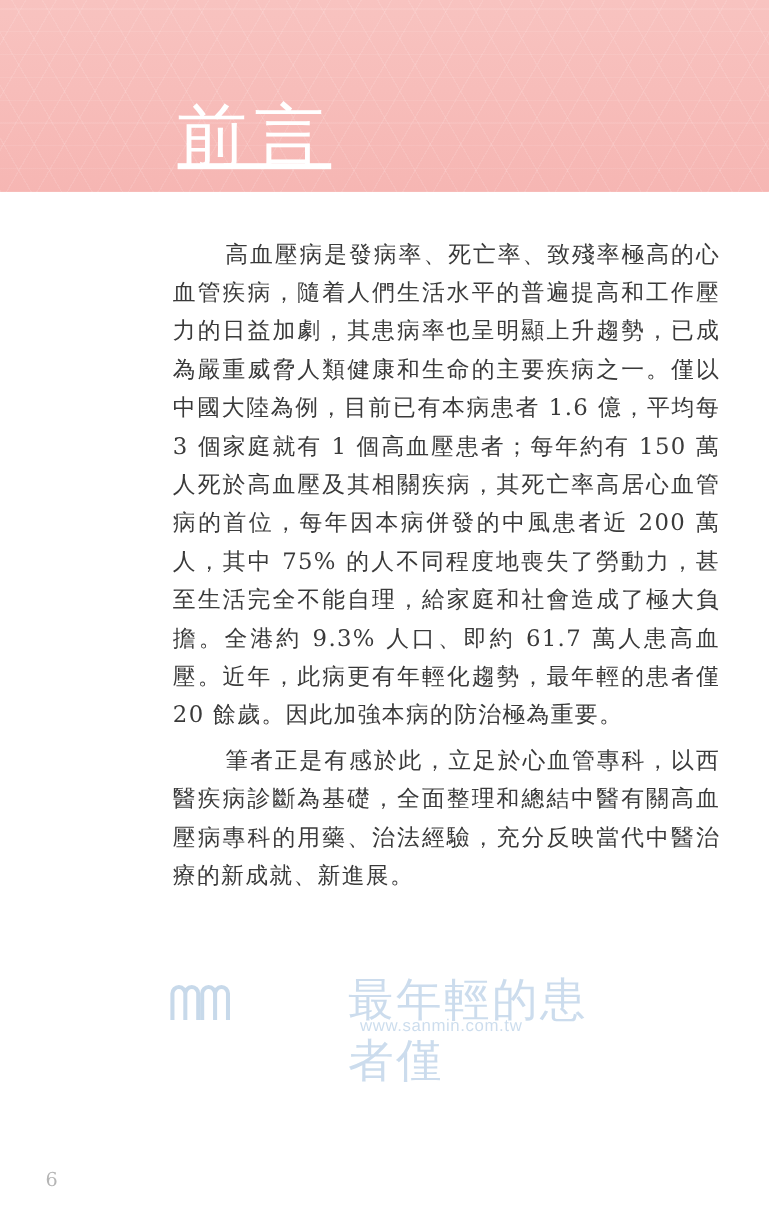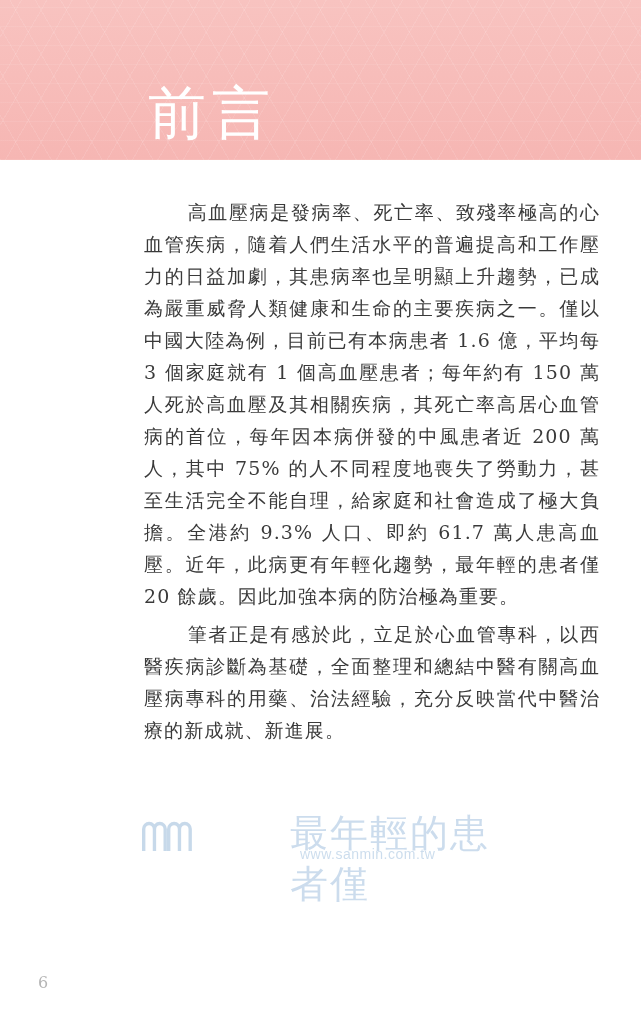--- a/index.html
+++ b/index.html
@@ -31,20 +31,21 @@
       position: absolute;
       left: 148px;
       top: 78px;
       font-family: "DejaVu Sans", "Liberation Sans", sans-serif;
       font-size: 58px;
       line-height: 70px;
       color: #ffffff;
       letter-spacing: 6px;
       font-weight: normal;
       margin: 0;
+      text-decoration: underline;
     }
     .body-text {
       position: absolute;
       left: 144px;
       top: 196px;
       width: 456px;
       color: #3a3a3a;
       font-size: 19px;
       line-height: 32px;
       letter-spacing: 1.1px;

